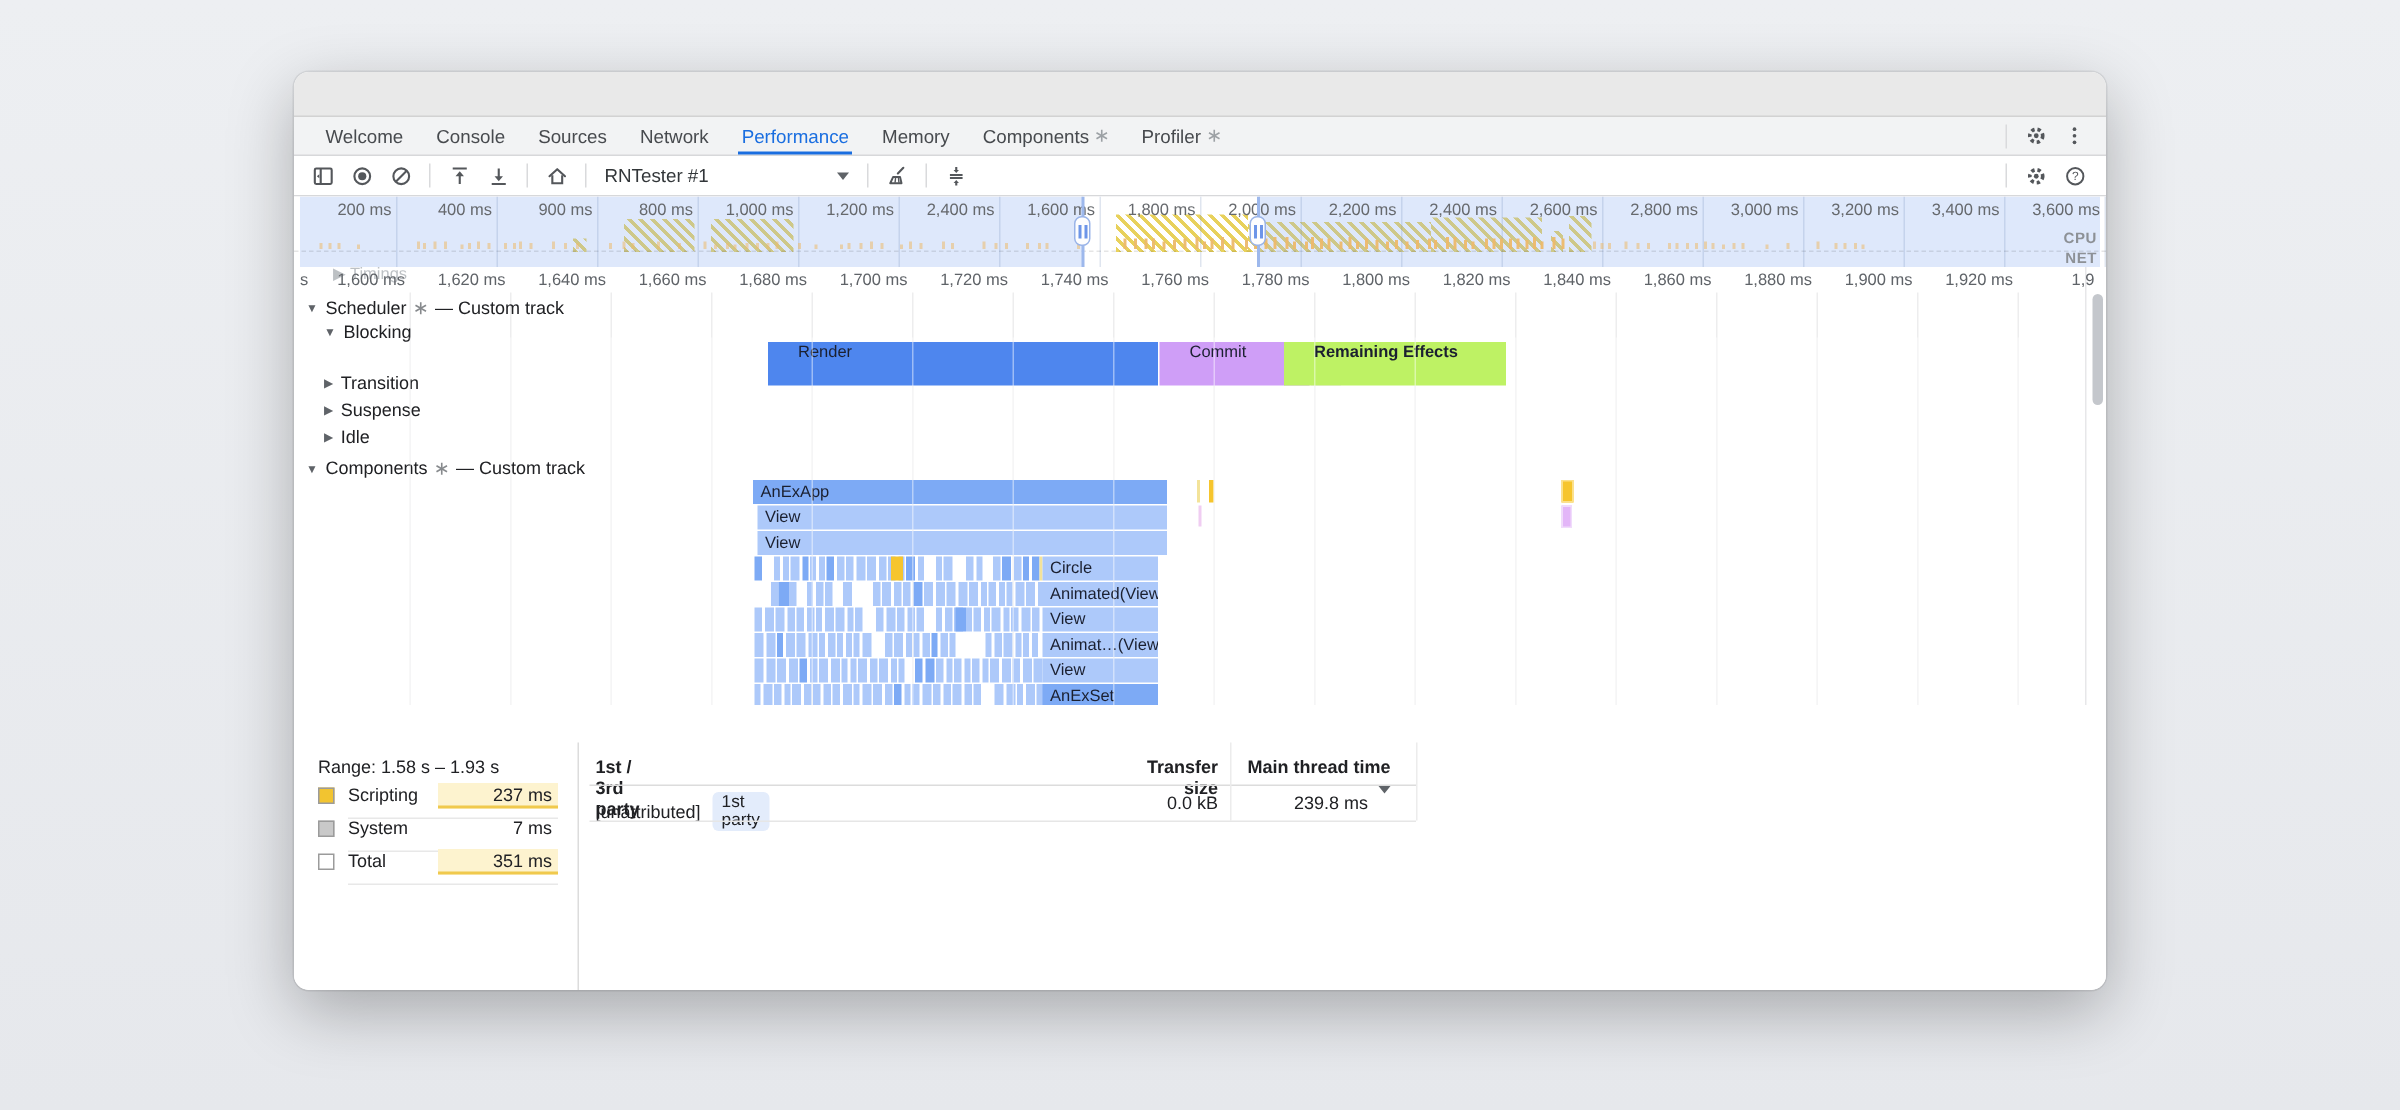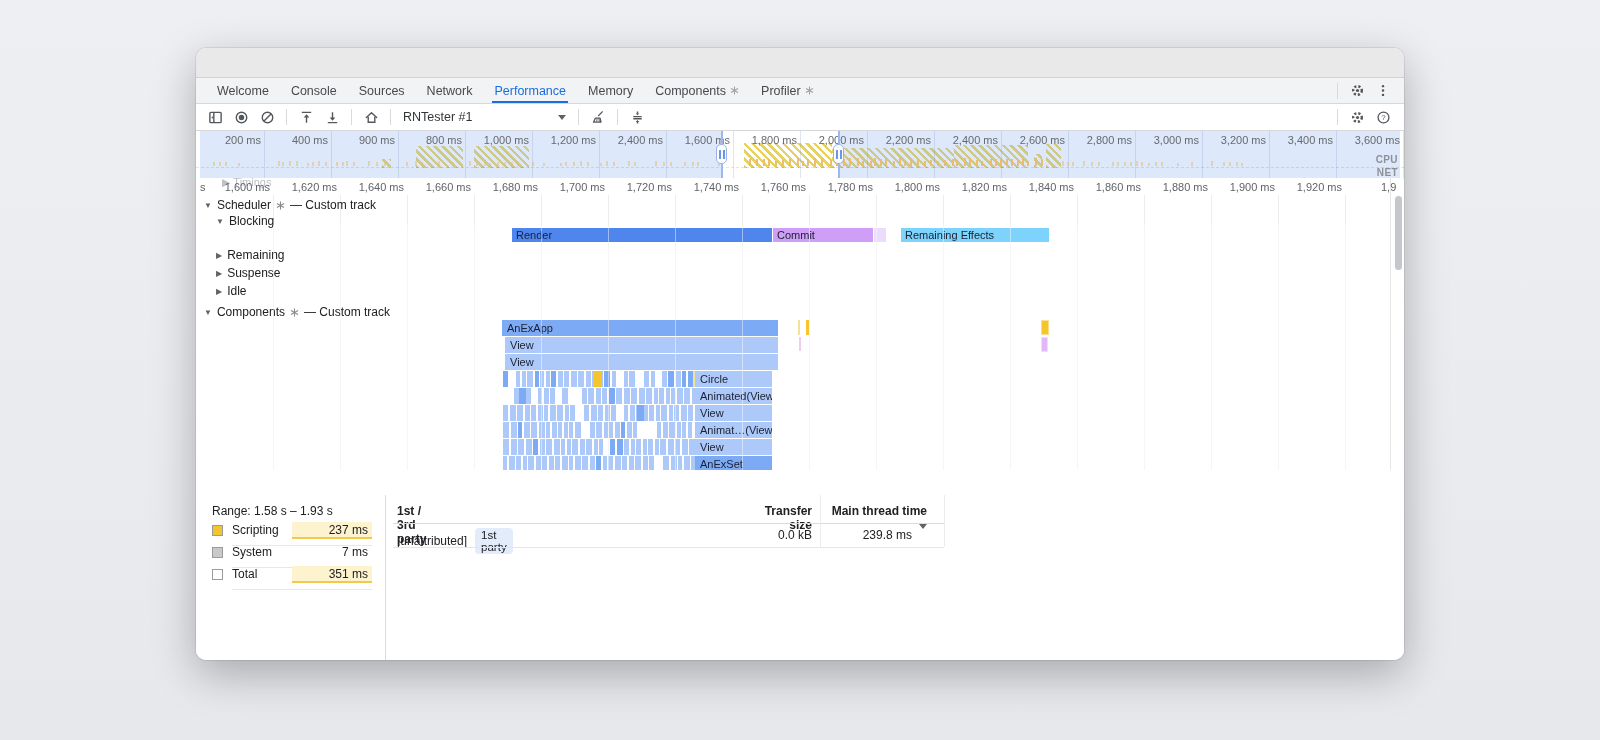--- a/index.html
+++ b/index.html
@@ -44,21 +44,21 @@
 
   
   #chart { position:absolute; left:0; top:130px; width:1208px; height:292px; background:#fff; overflow:hidden; }
   .grid-g { position:absolute; top:17px; bottom:0; width:1px; background:#ededee; }
   .grid-w { position:absolute; top:47px; bottom:0; width:1px; background:rgba(255,255,255,.45); z-index:5; }
   .ruler-label { position:absolute; top:3px; font-size:11px; color:#5f6368; background:transparent; z-index:2; }
   #timings-ghost { position:absolute; left:26px; top:-2px; font-size:11px; color:#9aa0a6; opacity:.65; }
   .track-head { position:absolute; font-size:12px; color:#202124; display:flex; align-items:center; gap:5px; z-index:3; }
   .tri { font-size:8px; color:#5f6368; }
   .suffix { color:#202124; }
-  .fbar { position:absolute; height:14px; font-size:11px; color:#1b2030; line-height:14px; padding-left:4px; overflow:hidden; white-space:nowrap; z-index:2; }
+  .fbar { position:absolute; height:29px; font-size:11px; color:#1b2030; line-height:14px; padding-left:20px; overflow:hidden; white-space:nowrap; z-index:2; }
   .frow-bar { position:absolute; height:16px; font-size:11px; color:#1b2030; line-height:16px; padding-left:5px; overflow:hidden; white-space:nowrap; z-index:2; }
   .mini { position:absolute; height:16px; z-index:2; }
   #scrollbar { position:absolute; right:2px; top:18px; width:7px; height:74px; background:#c4c7cc; border-radius:4px; z-index:9; }
   #chart-rbound { position:absolute; top:0; bottom:0; left:1194px; width:1px; background:#e7e7e9; }
 
   
   #panel-tabs { position:absolute; left:0; top:422px; width:100%; height:24px; background:#f2f3f4; border-top:1px solid #cccccc; border-bottom:1px solid #dadada; display:flex; align-items:center; }
   .ptab { position:relative; height:100%; display:flex; align-items:center; padding:0 12px; font-size:12px; color:#3c4043; }
   .ptab.active { color:#1a6ee0; }
   .ptab.active::after { content:""; position:absolute; left:8px; right:8px; bottom:0; height:2px; background:#1a6ee0; }
@@ -495,25 +495,25 @@
         <span class="suffix">— Custom track</span>
       </div>
       <div class="track-head" style="left:20px; top:36px">
         <span class="tri">▼</span>
           <span>Blocking</span>
       </div>
       <div id="sched-bars">
           <div class="fbar" style="left: 316px; top: 50px; width: 260px; background: rgb(78, 134, 238);">Render</div>
           <div class="fbar" style="left: 577px; top: 50px; width: 100px; background: rgb(207, 158, 247);">Commit</div>
           <div class="fbar" style="left: 678px; top: 50px; width: 12px; background: rgb(236, 220, 252);"></div>
-          <div class="fbar" style="left: 705px; top: 50px; width: 148px; background: #7dd3fc;">Remaining Effects</div>
+          <div class="fbar" style="left: 660px; top: 50px; width: 148px; background: #bef264; font-weight: bold;">Remaining Effects</div>
         </div>
       <div class="track-head" style="left:20px; top:70px">
         <span class="tri">▶</span>
-          <span>Remaining</span>
+          <span>Transition</span>
       </div>
       <div class="track-head" style="left:20px; top:88px">
         <span class="tri">▶</span>
           <span>Suspense</span>
       </div>
       <div class="track-head" style="left:20px; top:106px">
         <span class="tri">▶</span>
           <span>Idle</span>
       </div>
       <div class="track-head" style="left:8px; top:127px">

